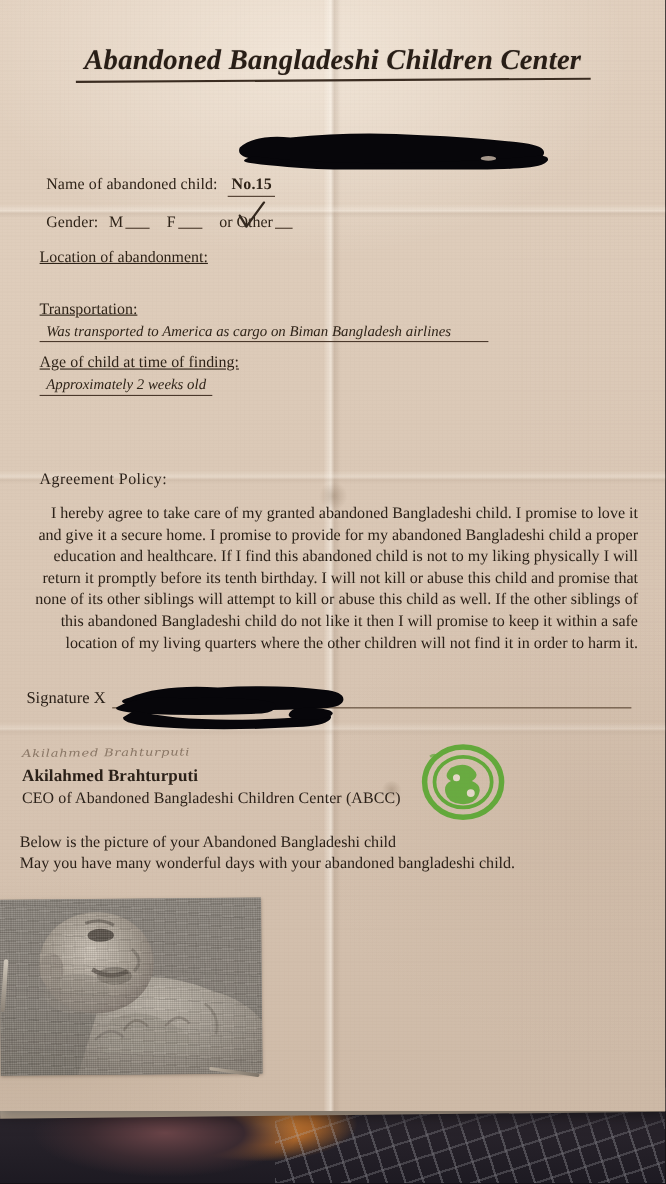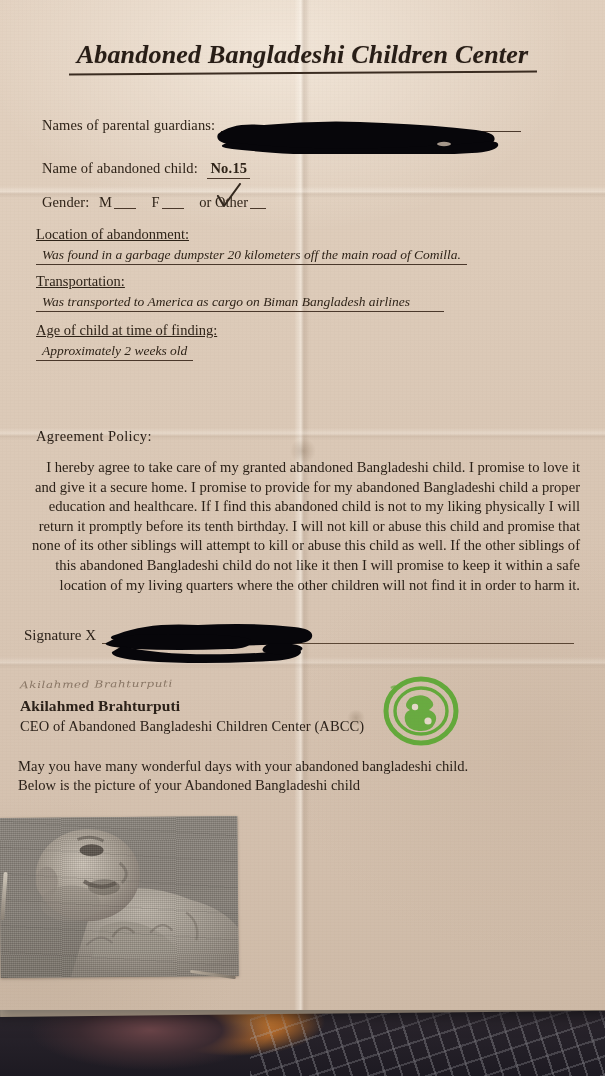--- a/index.html
+++ b/index.html
@@ -326,45 +326,40 @@
     <div class="smudge" style="left:296px; top:448px; width:26px; height:26px;"></div>
     <div class="smudge" style="left:352px; top:720px; width:20px; height:16px;"></div>
 
     <div class="content">
 
       <div class="doc-title">
         <span>Abandoned Bangladeshi Children Center</span>
         <span class="rule"></span>
       </div>
 
-      <div class="field" style="top:126px;">
-        <span class="field-label">Names of parental guardians:</span>
-        <span class="blank" style="width:300px;"></span>
-      </div>
 
       <div class="field" style="top:169px;">
         <span class="field-label">Name of abandoned child:</span>
         <span class="answer bold" style="margin-left:6px;">No.15</span>
       </div>
 
       <div class="field" style="top:203px;">
         <span class="field-label">Gender:</span>
         <span style="margin-left:6px;">M</span><span class="blank"></span>
         <span style="margin-left:10px;">F</span><span class="blank"></span>
         <span style="margin-left:10px;">or Other</span><span class="blank" style="width:16px;"></span>
       </div>
       <div class="check-mark" style="left:222px; top:193px;">
         <svg viewBox="0 0 26 26" width="26" height="26">
           <path d="M2 13 L8 23 L24 1" fill="none" stroke="#33281e" stroke-width="2.1" stroke-linecap="round" stroke-linejoin="round"></path>
         </svg>
       </div>
 
       <div class="field-block" style="top:236px;">
         <span class="lbl">Location of abandonment:</span>
-        <span class="ans">Was found in a garbage dumpster 20 kilometers off the main road of Comilla.</span>
       </div>
 
       <div class="field-block" style="top:283px;">
         <span class="lbl">Transportation:</span>
         <span class="ans" style="padding-right:34px;">Was transported to America as cargo on Biman Bangladesh airlines</span>
       </div>
 
       <div class="field-block" style="top:332px;">
         <span class="lbl">Age of child at time of finding:</span>
         <span class="ans">Approximately 2 weeks old</span>
@@ -388,22 +383,22 @@
           <ellipse cx="39" cy="35" rx="35" ry="32" fill="none" stroke="#5aa832" stroke-width="5"></ellipse>
           <ellipse cx="39" cy="35" rx="26" ry="23" fill="none" stroke="#5aa832" stroke-width="3.4"></ellipse>
           <path d="M28 22 q12 -6 20 1 q7 6 -1 11 q10 4 6 13 q-4 9 -16 8 q-12 -1 -14 -10 q-2 -8 5 -11 q-8 -4 0 -12 Z" fill="#5aa832" opacity=".95"></path>
           <circle cx="33" cy="31" r="3.2" fill="#e6dbcb"></circle>
           <circle cx="46" cy="45" r="3.6" fill="#e6dbcb"></circle>
           <path d="M9 12 q4 -3 7 0" stroke="#5aa832" stroke-width="2.4" fill="none" opacity=".7"></path>
         </svg>
       </div>
 
       <div class="closing">
+        <div>Below is the picture of your Abandoned Bangladeshi child</div>
         <div>May you have many wonderful days with your abandoned bangladeshi child.</div>
-        <div>Below is the picture of your Abandoned Bangladeshi child</div>
       </div>
 
       <div class="photo">
         <svg viewBox="0 0 238 160" width="238" height="160" preserveAspectRatio="none">
           <defs>
             <linearGradient id="bg" x1="0" y1="0" x2="0" y2="1">
               <stop offset="0%" stop-color="#8e8880"></stop>
               <stop offset="55%" stop-color="#8a847c"></stop>
               <stop offset="100%" stop-color="#7e786f"></stop>
             </linearGradient>

